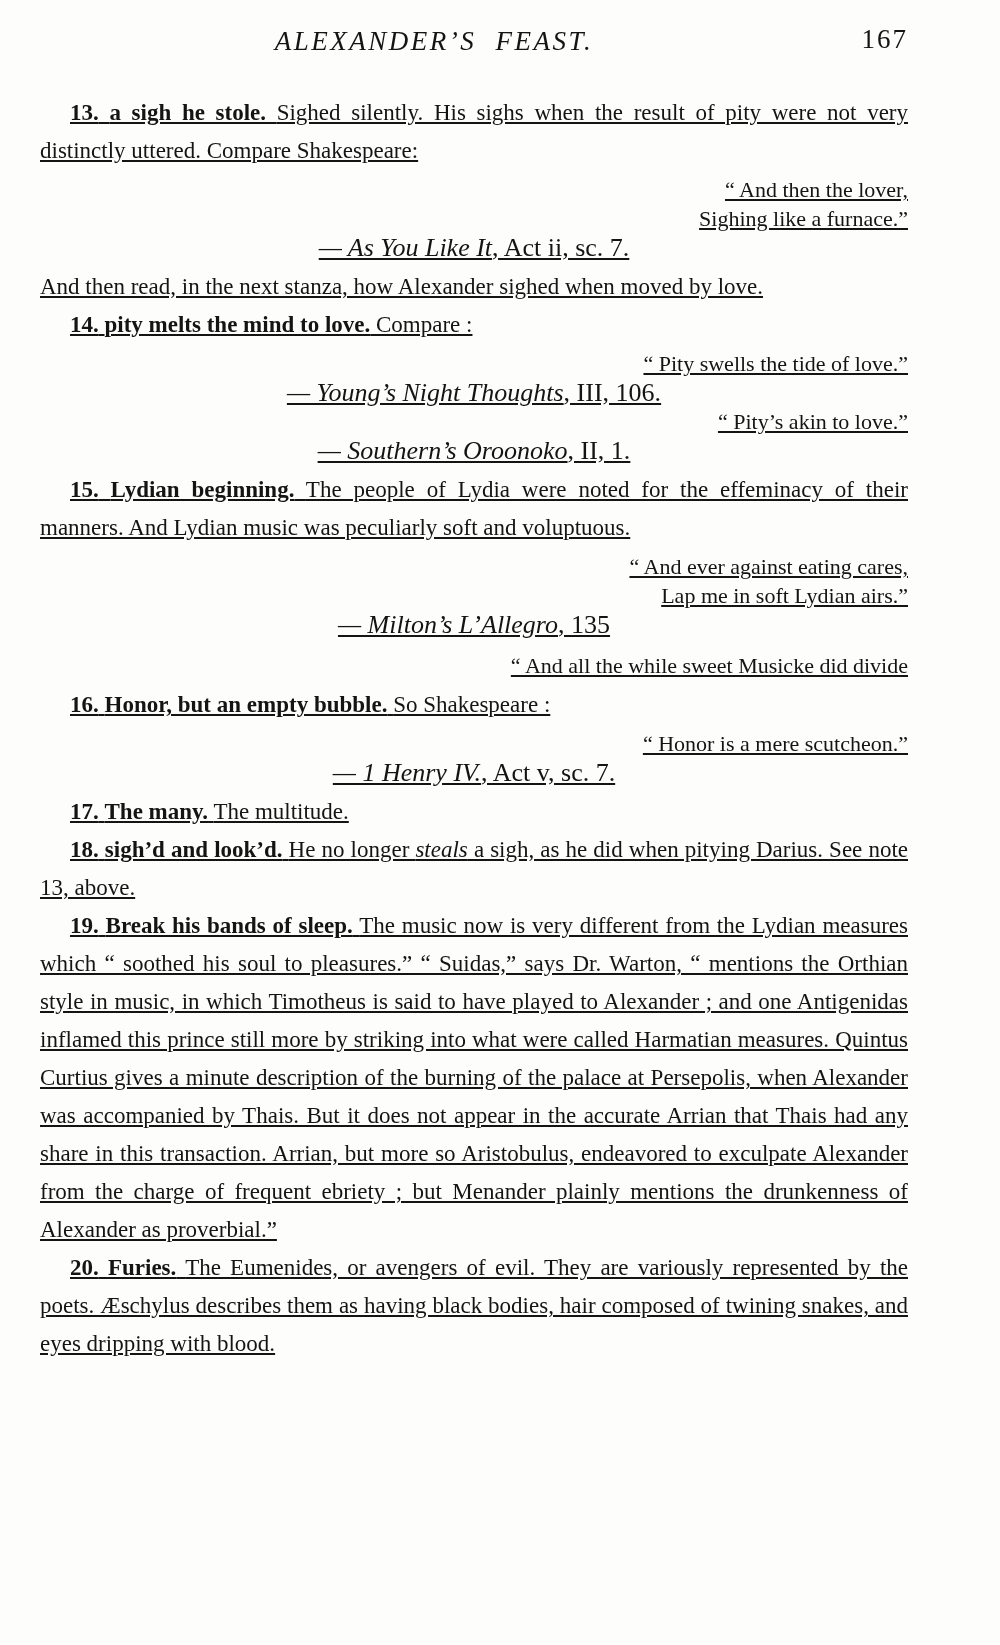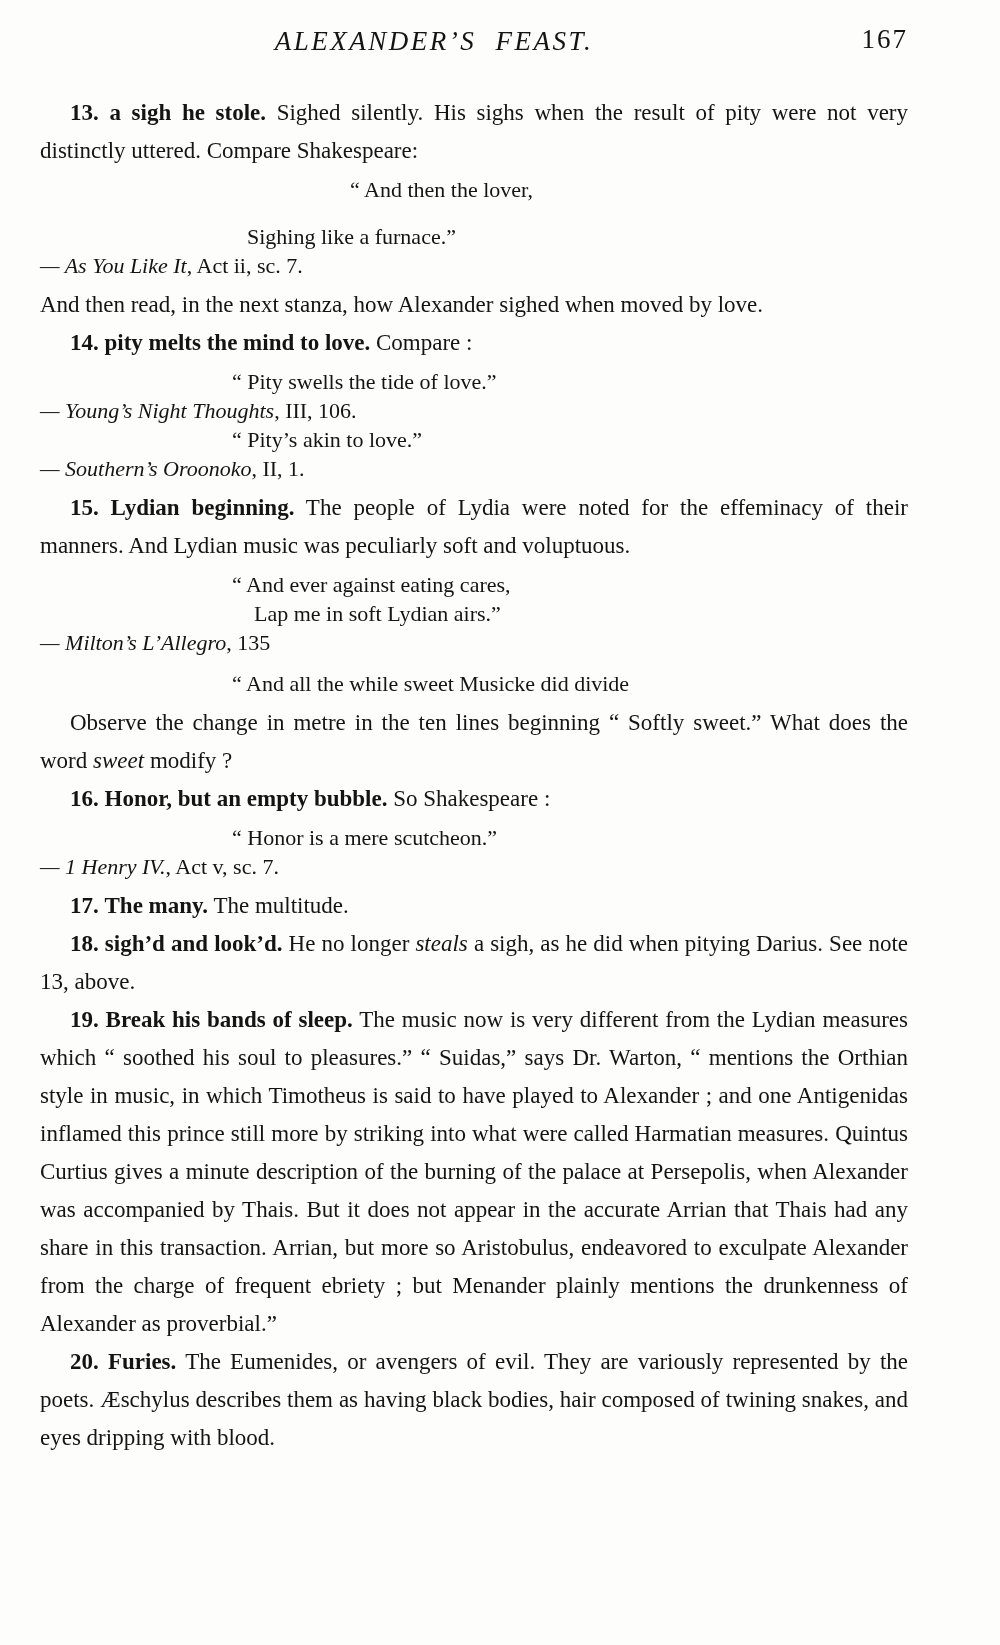--- a/index.html
+++ b/index.html
@@ -6,45 +6,46 @@
   .page {
     position: relative;
     width: 1000px;
     height: 1645px;
     box-sizing: border-box;
     background: #fdfdfb;
     color: #141414;
     font-family: "Liberation Serif", "DejaVu Serif", serif;
     padding: 22px 92px 10px 40px;
     overflow: hidden;
+    text-decoration: underline;
   }
   .running-head { position: relative; height: 44px; margin-bottom: 28px; }
   .head-title {
     position: absolute; left: 0; right: 80px; top: 4px;
     text-align: center;
     font-style: italic;
     font-size: 27px;
     letter-spacing: 2.5px;
     word-spacing: 10px;
   }
   .head-pagenum { position: absolute; right: 0; top: 2px; font-size: 27px; letter-spacing: 2px; }
 
   p { margin: 0; font-size: 23px; line-height: 38px; text-align: justify; text-indent: 30px; }
   p.cont { text-indent: 0; }
   .b { font-weight: 700; }
   .i { font-style: italic; }
 
   .quote-group { margin: 5px 0 6px 0; }
   .quote-group.gap-top { margin-top: 12px; }
-  .qline { font-size: 22px; line-height: 29px; text-align: left; text-indent: 0; }
+  .qline { font-size: 22px; line-height: 29px; text-align: right; text-indent: 0; }
   .qi-a { margin-left: 192px; }      
   .qi-b { margin-left: 214px; }      
   .qi-deep { margin-left: 310px; }   
-  .qi-shallow { margin-left: 207px; margin-top: 18px; }
-  .attr { font-size: 22px; line-height: 29px; text-align: left; text-indent: 0; }
+  .qi-shallow { margin-left: 207px; }
+  .attr { font-size: 26px; line-height: 29px; text-align: center; text-indent: 0; }
   .attr .src { font-style: italic; }
 </style>
 </head>
 <body>
 
 <div class="page">
 
   <div class="running-head">
     <div class="head-title">ALEXANDER’S FEAST.</div>
     <div class="head-pagenum">167</div>
@@ -74,21 +75,20 @@
   <div class="quote-group">
     <p class="qline qi-a">“ And ever against eating cares,</p>
     <p class="qline qi-b">Lap me in soft Lydian airs.”</p>
     <p class="attr"><span class="src">— Milton’s L’Allegro</span><span>, 135</span></p>
   </div>
 
   <div class="quote-group gap-top">
     <p class="qline qi-a">“ And all the while sweet Musicke did divide</p>
   </div>
 
-  <p><span>Observe the change in metre in the ten lines beginning “ Softly sweet.” What does the word </span><span class="i">sweet</span><span> modify ?</span></p>
 
   <p><span class="b">16.</span> <span class="b">Honor, but an empty bubble.</span> <span>So Shakespeare :</span></p>
 
   <div class="quote-group">
     <p class="qline qi-a">“ Honor is a mere scutcheon.”</p>
     <p class="attr"><span class="src">— 1 Henry IV.</span><span>, Act v, sc. 7.</span></p>
   </div>
 
   <p><span class="b">17.</span> <span class="b">The many.</span> <span>The multitude.</span></p>
 

